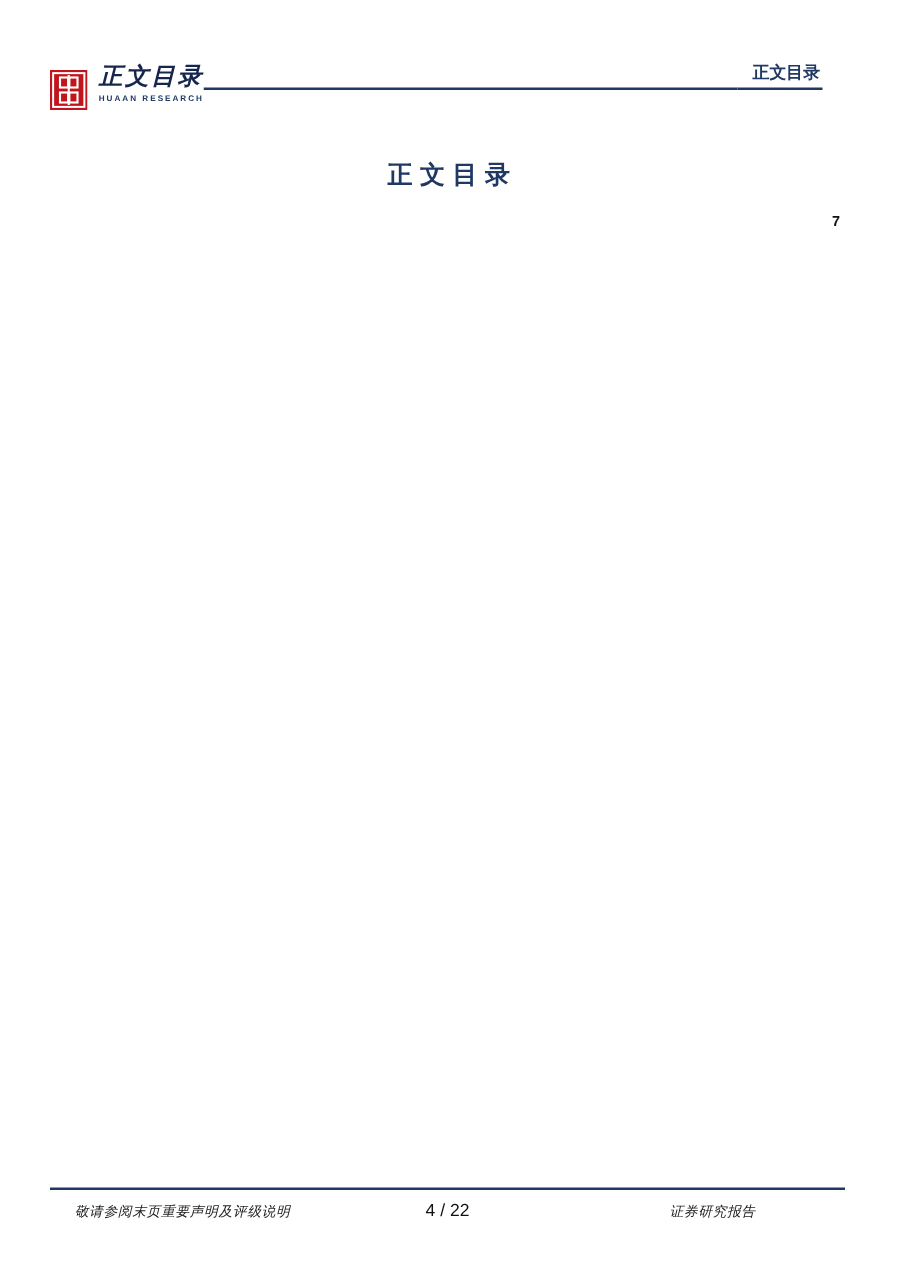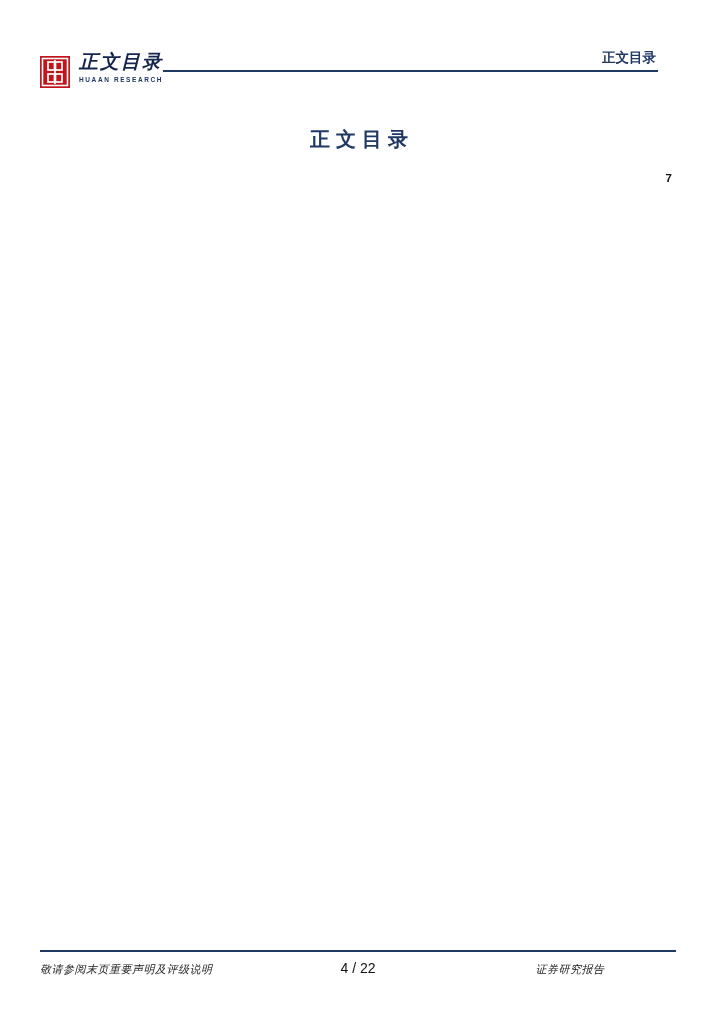--- a/index.html
+++ b/index.html
@@ -100,21 +100,21 @@
     right: 48px;
     border-top: 2.5px solid #1F3864;
     padding-top: 8px;
     display: flex;
     align-items: baseline;
     font-family: "Liberation Serif", serif;
     font-style: italic;
     font-size: 11px;
     color: #222;
   }
-  .footer .f-left  { flex: 1; text-align: left; letter-spacing: 0.5px; }
+  .footer .f-left  { flex: 1; text-align: center; letter-spacing: 0.5px; }
   .footer .f-center {
     flex: 1;
     text-align: center;
     font-family: "Liberation Sans", sans-serif;
     font-style: normal;
     font-size: 14px;
     color: #111;
   }
   .footer .f-right { flex: 1; text-align: center; letter-spacing: 0.5px; }
 </style>

